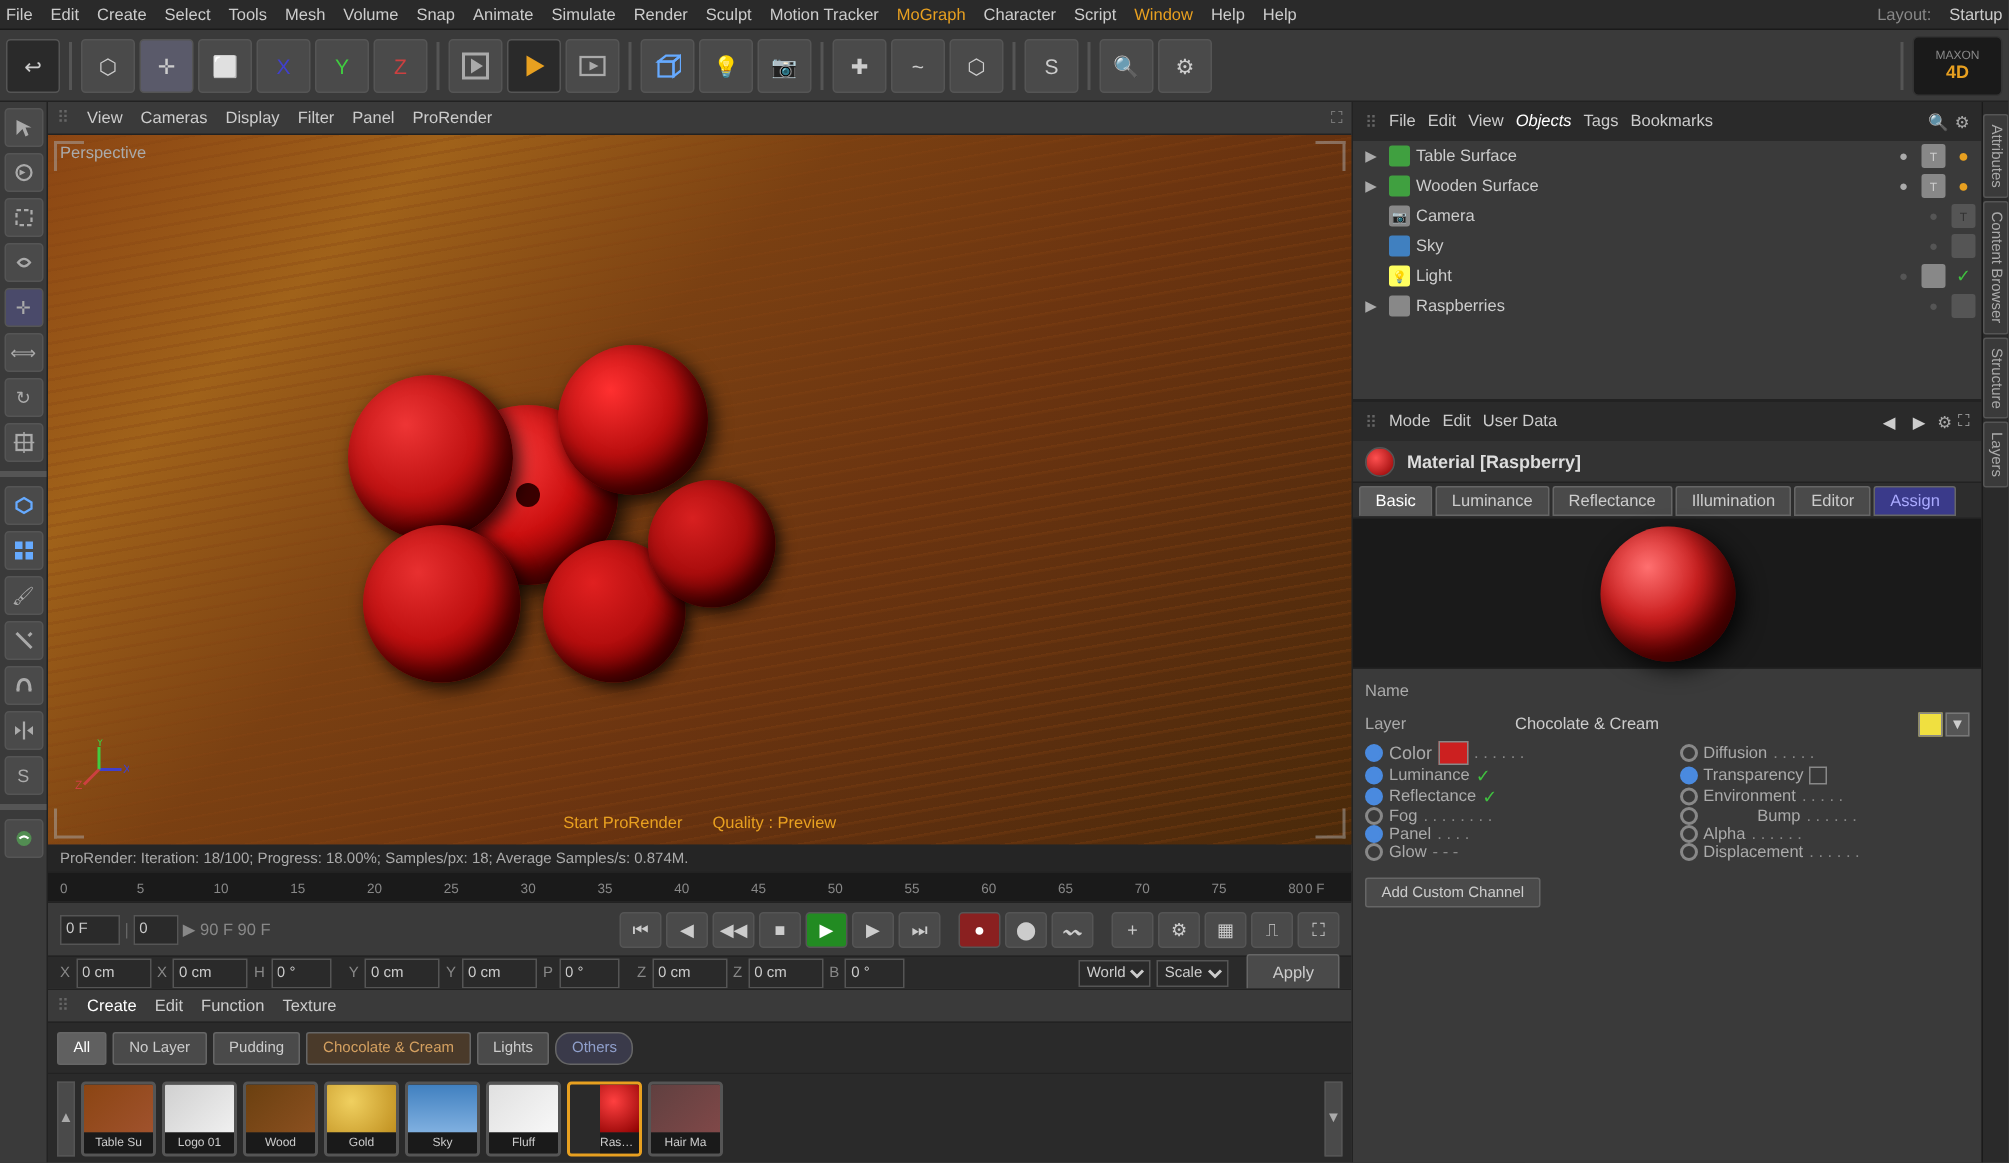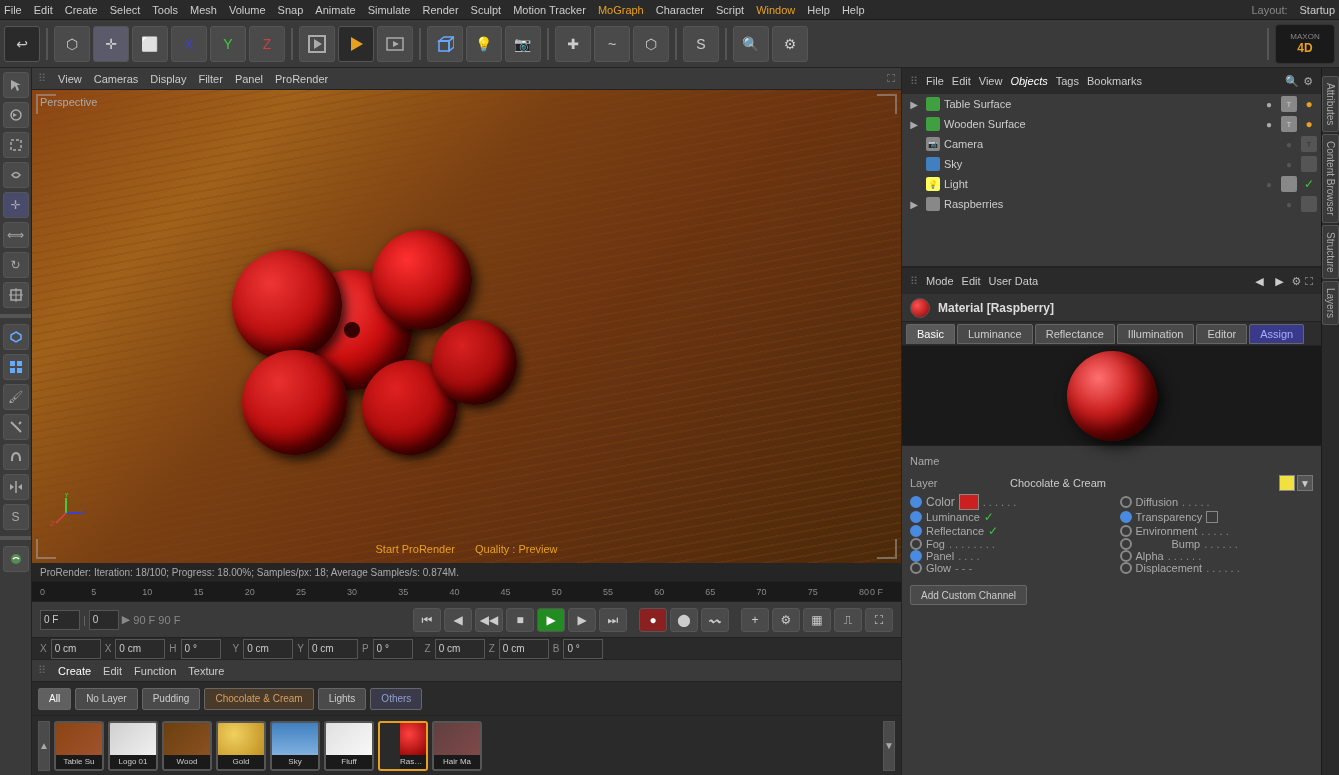--- a/index.html
+++ b/index.html
@@ -34,21 +34,21 @@
     .frame-input { width: 55px; height: 20px; background: #2a2a2a; border: 1px solid #555; color: #ccc; font-size: 10px; padding: 0 3px; }
 
     
     #material-bar { height: 22px; background: #3a3a3a; display: flex; align-items: center; padding: 0 6px; gap: 12px; border-top: 1px solid #222; }
     #material-bar span { font-size: 11px; color: #ccc; cursor: pointer; }
     #material-bar span.active { color: #fff; }
     #material-layers { height: 34px; background: #2a2a2a; display: flex; align-items: center; padding: 0 6px; gap: 4px; border-top: 1px solid #222; }
     .layer-btn { height: 22px; padding: 0 10px; background: #4a4a4a; border: 1px solid #666; border-radius: 2px; color: #ccc; font-size: 10px; cursor: pointer; display: flex; align-items: center; }
     .layer-btn.active { background: #606060; color: #fff; text-align: right; }
     .layer-btn.choc { background: #4a3a2a; color: #d4a060; }
-    .layer-btn.others { background: #3a3a4a; color: #90a0cc; }
+    .layer-btn.others { background: #3a3a4a; color: #90a0cc; border-radius: 10px; }
     #material-thumbs { height: 60px; background: #2a2a2a; display: flex; align-items: center; padding: 0 6px; gap: 4px; border-top: 1px solid #222; overflow: hidden; }
     .mat-thumb { width: 50px; height: 50px; border-radius: 3px; border: 2px solid #555; cursor: pointer; position: relative; overflow: hidden; display: flex; flex-direction: column; }
     .mat-thumb.selected { border-color: #e8a020; padding-left: 20px; }
     .mat-thumb-img { flex: 1; background: #888; }
     .mat-thumb-label { height: 14px; background: #1a1a1a; font-size: 8px; color: #ccc; text-align: center; line-height: 14px; overflow: hidden; text-overflow: ellipsis; white-space: nowrap; }
     .apply-btn { height: 26px; padding: 0 16px; background: #4a4a4a; border: 1px solid #666; border-radius: 2px; color: #ccc; font-size: 11px; cursor: pointer; margin-left: 8px; }
 
     
     #right-panel { width: 420px; display: flex; flex-direction: column; background: #3a3a3a; border-left: 1px solid #222; }
 
@@ -412,20 +412,29 @@
         <input class="frame-input" style="width: 40px;" value="0 °">
       </div>
       <div style="display:flex; gap:4px; align-items:center;">
         <span style="color:#888; font-size:10px;">Z</span>
         <input class="frame-input" style="width: 50px;" value="0 cm">
         <span style="color:#888; font-size:10px;">Z</span>
         <input class="frame-input" style="width: 50px;" value="0 cm">
         <span style="color:#888; font-size:10px;">B</span>
         <input class="frame-input" style="width: 40px;" value="0 °">
       </div>
+      <div style="display:flex; gap:4px; align-items:center; margin-left:auto;">
+        <select style="background:#2a2a2a; border:1px solid #555; color:#ccc; height:18px; font-size:10px;">
+          <option>World</option>
+        </select>
+        <select style="background:#2a2a2a; border:1px solid #555; color:#ccc; height:18px; font-size:10px;">
+          <option>Scale</option>
+        </select>
+        <button class="apply-btn">Apply</button>
+      </div>
     </div>
 
     <div id="material-bar">
       <span style="color:#666;">⠿</span>
       <span class="active">Create</span>
       <span>Edit</span>
       <span>Function</span>
       <span>Texture</span>
     </div>
 

